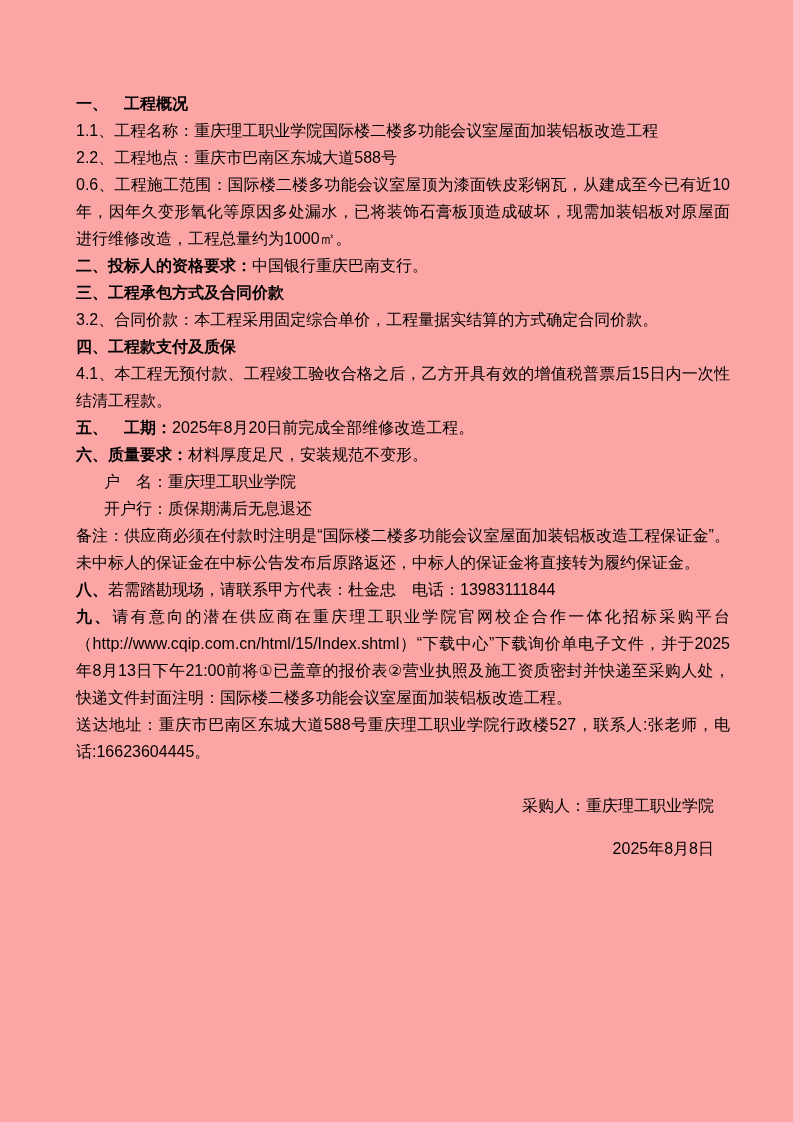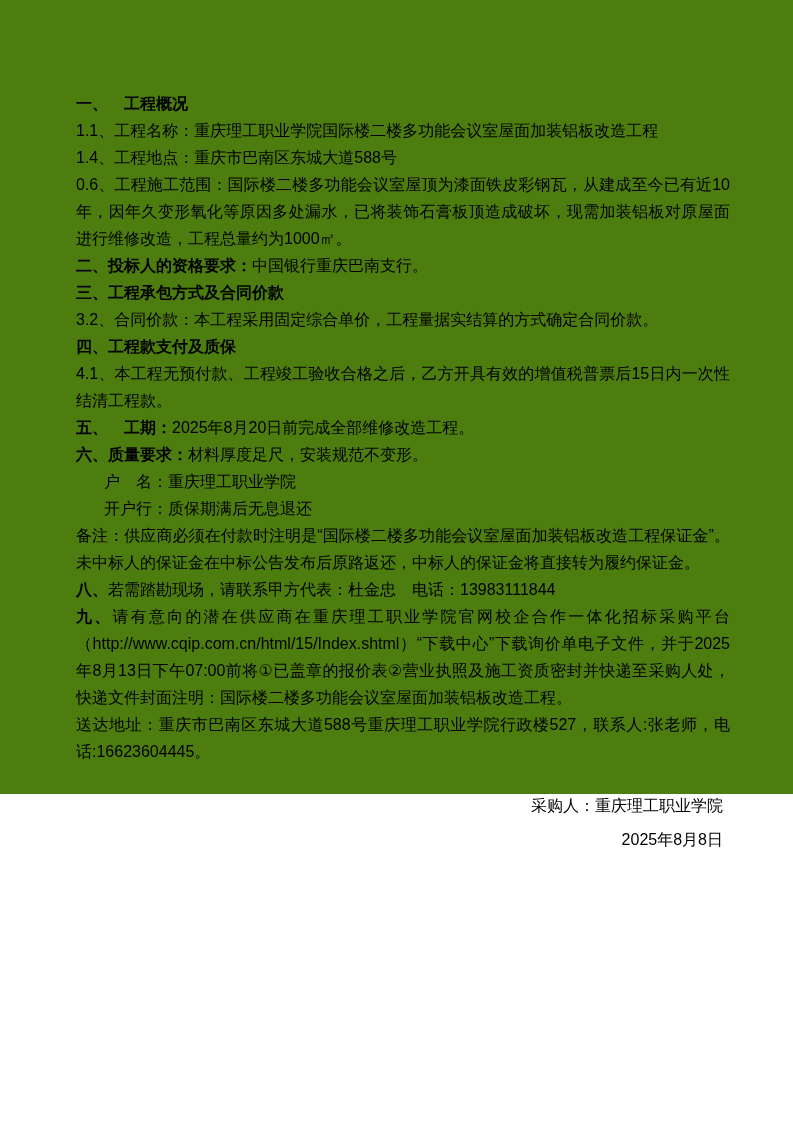--- a/index.html
+++ b/index.html
@@ -8,54 +8,54 @@
   }
   body {
     width: 793px;
     height: 1122px;
     background: #ffffff;
     overflow: hidden;
   }
   .page {
     box-sizing: border-box;
     width: 793px;
-    height: 794px;
+    height: 1122px;
     padding: 90px 63px 0 76px;
-    background: #4d7c0f;
+    background: #fca5a5;
     color: #000000;
     font-family: "Liberation Sans", "DejaVu Sans", serif;
     font-size: 16px;
     line-height: 27px;
     text-align: justify;
   }
   .para {
     margin: 0;
   }
   .b {
     font-weight: bold;
   }
   .indent {
     padding-left: 28px;
   }
   .sig {
-    margin: 7px;
+    margin: 16px;
     text-align: right;
   }
   .sig-first {
     margin-top: 27px;
   }
 </style>
 </head>
 <body>
 
 <div class="page">
 
   <p class="para b">一、　工程概况</p>
   <p class="para">1.1、工程名称：重庆理工职业学院国际楼二楼多功能会议室屋面加装铝板改造工程</p>
-  <p class="para">1.4、工程地点：重庆市巴南区东城大道588号</p>
+  <p class="para">2.2、工程地点：重庆市巴南区东城大道588号</p>
   <p class="para">0.6、工程施工范围：国际楼二楼多功能会议室屋顶为漆面铁皮彩钢瓦，从建成至今已有近10年，因年久变形氧化等原因多处漏水，已将装饰石膏板顶造成破坏，现需加装铝板对原屋面进行维修改造，工程总量约为1000㎡。</p>
 
   <p class="para"><span class="b">二、投标人的资格要求：</span><span>中国银行重庆巴南支行。</span></p>
 
   <p class="para b">三、工程承包方式及合同价款</p>
   <p class="para">3.2、合同价款：本工程采用固定综合单价，工程量据实结算的方式确定合同价款。</p>
 
   <p class="para b">四、工程款支付及质保</p>
   <p class="para">4.1、本工程无预付款、工程竣工验收合格之后，乙方开具有效的增值税普票后15日内一次性结清工程款。</p>
 
@@ -64,20 +64,20 @@
   <p class="para"><span class="b">六、质量要求：</span><span>材料厚度足尺，安装规范不变形。</span></p>
 
 
   <p class="para indent">户　名：重庆理工职业学院</p>
   <p class="para indent">开户行：质保期满后无息退还</p>
 
   <p class="para">备注：供应商必须在付款时注明是“国际楼二楼多功能会议室屋面加装铝板改造工程保证金”。未中标人的保证金在中标公告发布后原路返还，中标人的保证金将直接转为履约保证金。</p>
 
   <p class="para"><span class="b">八、</span><span>若需踏勘现场，请联系甲方代表：杜金忠　电话：13983111844</span></p>
 
-  <p class="para"><span class="b">九、</span><span>请有意向的潜在供应商在重庆理工职业学院官网校企合作一体化招标采购平台（http://www.cqip.com.cn/html/15/Index.shtml）“下载中心”下载询价单电子文件，并于2025年8月13日下午07:00前将①已盖章的报价表②营业执照及施工资质密封并快递至采购人处，快递文件封面注明：国际楼二楼多功能会议室屋面加装铝板改造工程。</span></p>
+  <p class="para"><span class="b">九、</span><span>请有意向的潜在供应商在重庆理工职业学院官网校企合作一体化招标采购平台（http://www.cqip.com.cn/html/15/Index.shtml）“下载中心”下载询价单电子文件，并于2025年8月13日下午21:00前将①已盖章的报价表②营业执照及施工资质密封并快递至采购人处，快递文件封面注明：国际楼二楼多功能会议室屋面加装铝板改造工程。</span></p>
 
   <p class="para">送达地址：重庆市巴南区东城大道588号重庆理工职业学院行政楼527，联系人:张老师，电话:16623604445。</p>
 
   <p class="sig sig-first">采购人：重庆理工职业学院</p>
   <p class="sig">2025年8月8日</p>
 
 </div>
 
 </body></html>

